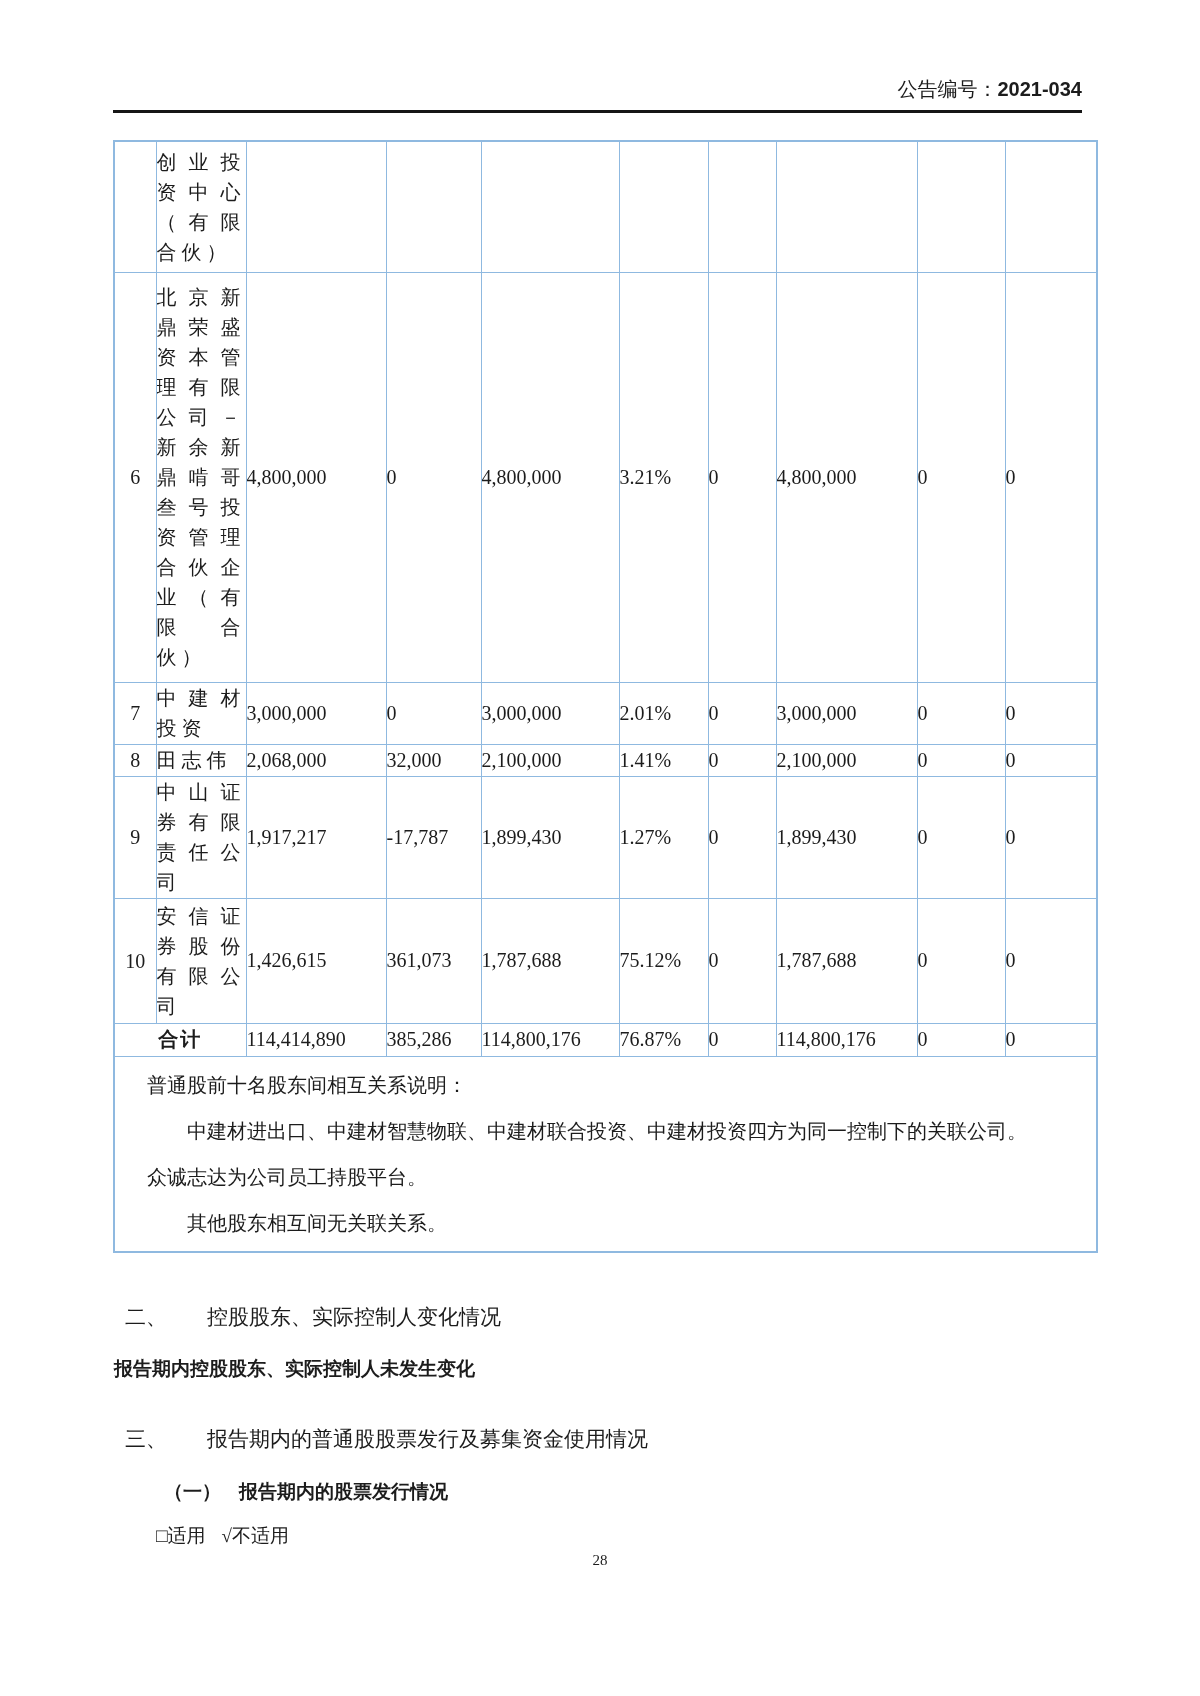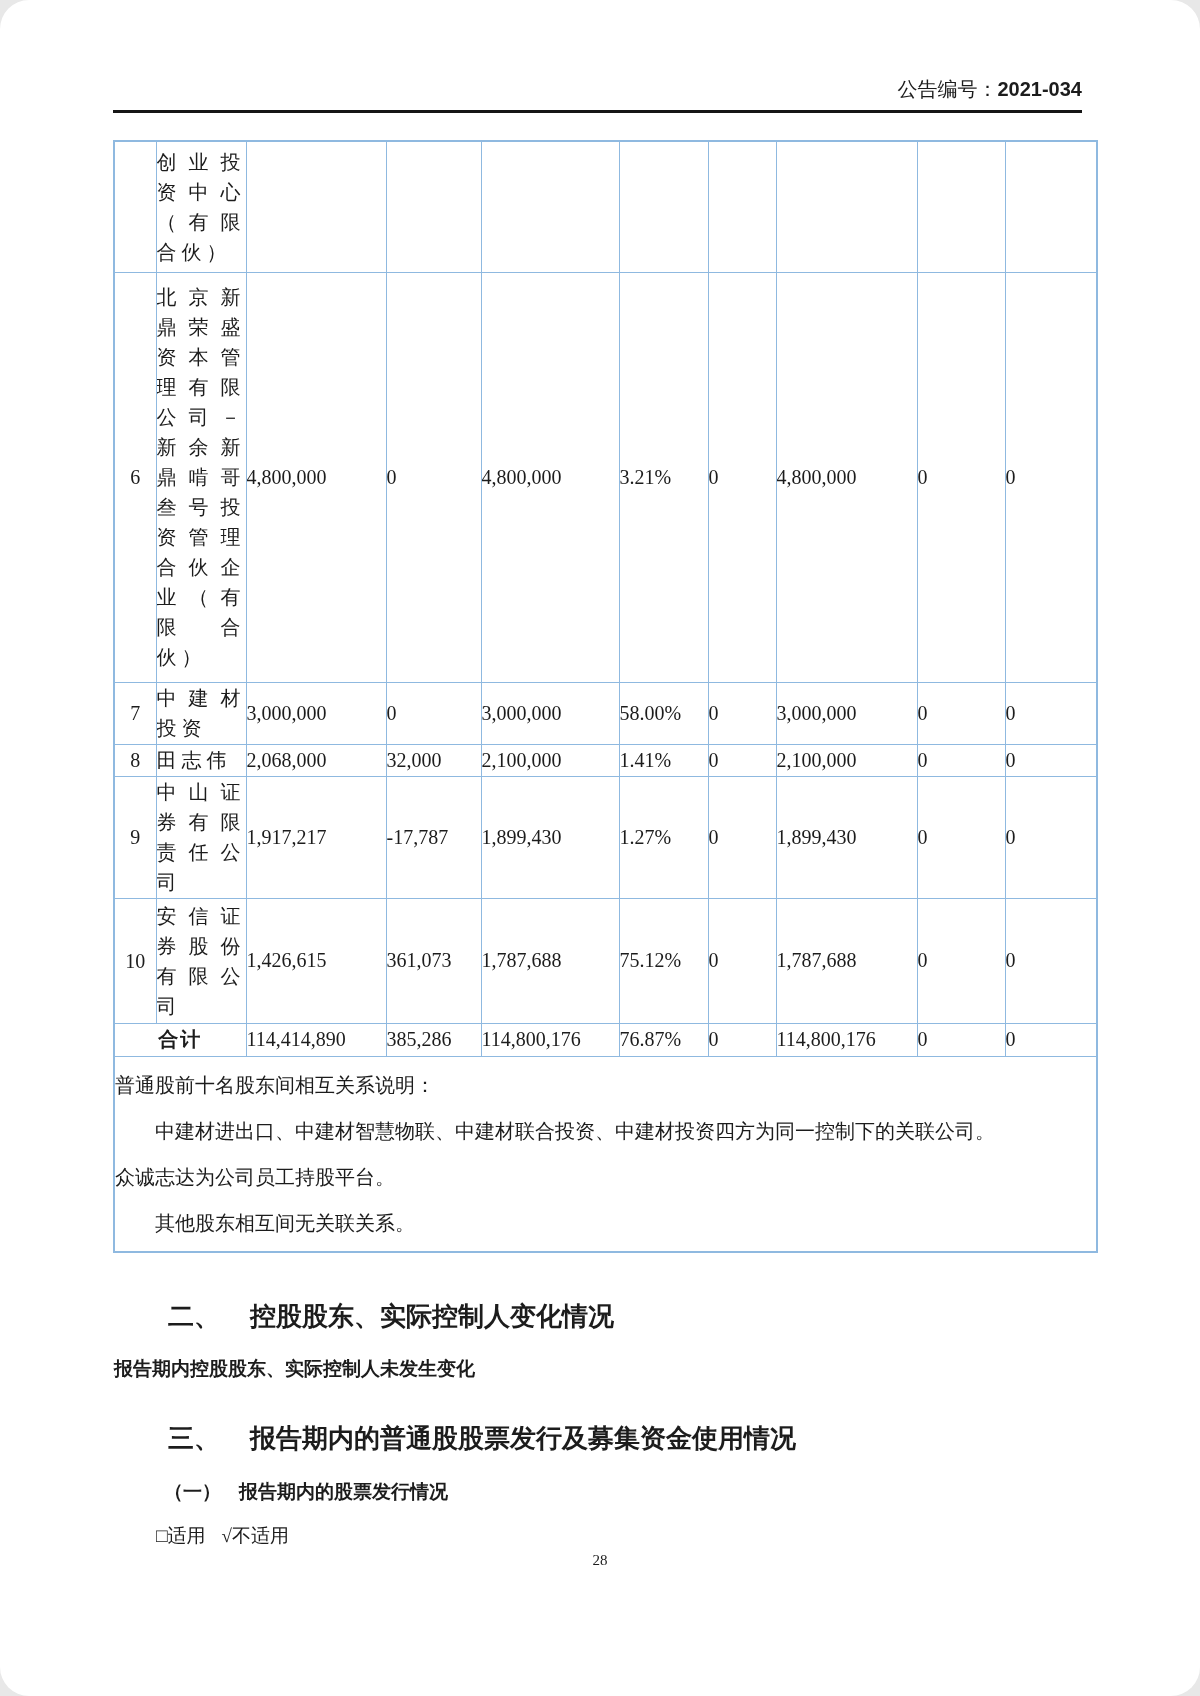--- a/index.html
+++ b/index.html
@@ -4,21 +4,20 @@
 <style>
   html,body{margin:0;padding:0;background:#e8e8e8;}
   .page{
     position:relative;
     width:1200px;height:1696px;
     background:#ffffff;
     font-family:"Liberation Serif","DejaVu Serif",serif;
     color:#1c1c1c;
     overflow:hidden;
     margin:0 auto;
-    border-radius:29px;
   }
   
   .doc-number{
     position:absolute;left:113px;top:76px;width:969px;
     text-align:right;font-size:20px;line-height:26px;
   }
   .doc-number .num{font-family:"Liberation Sans","DejaVu Sans",sans-serif;font-weight:600;}
   .header-rule{
     position:absolute;left:113px;top:110px;width:969px;height:3px;
     background:#161616;
@@ -61,28 +60,27 @@
   tr.r-10{height:125px;}
   tr.r-total{height:33px;}
   td.c-total{
     text-align:center;font-weight:bold;letter-spacing:2px;
   }
   td.c-notes{
     vertical-align:top;
     padding:2px 14px;
     height:194px;
   }
-  .note{margin:0;font-size:20px;line-height:46px;}
+  .note{margin:0;font-size:20px;line-height:46px;padding-left:32px;}
   .note.ind{text-indent:40px;}
   
   .h2{
     position:absolute;left:125px;width:960px;
-    font-size:26px;font-weight:bold;line-height:28px;
+    font-size:21px;font-weight:normal;line-height:28px;
     white-space:nowrap;
-    margin-left:43px;
   }
   .h2 .no{display:inline-block;width:82px;}
   .h3 .no{display:inline-block;width:75px;}
   .h3{
     position:absolute;left:120px;width:960px;
     font-size:19px;font-weight:bold;line-height:26px;
     white-space:nowrap;
     margin-left:44px;
   }
   .sub{
@@ -148,21 +146,21 @@
         <td class="c-num">0</td>
         <td class="c-num">0</td>
       </tr>
 
       <tr class="r-7">
         <td class="c-no">7</td>
         <td class="c-name">中建材投资</td>
         <td class="c-num">3,000,000</td>
         <td class="c-num">0</td>
         <td class="c-num">3,000,000</td>
-        <td class="c-num">58.00%</td>
+        <td class="c-num">2.01%</td>
         <td class="c-num">0</td>
         <td class="c-num">3,000,000</td>
         <td class="c-num">0</td>
         <td class="c-num">0</td>
       </tr>
 
       <tr class="r-8">
         <td class="c-no">8</td>
         <td class="c-name">田志伟</td>
         <td class="c-num">2,068,000</td>

